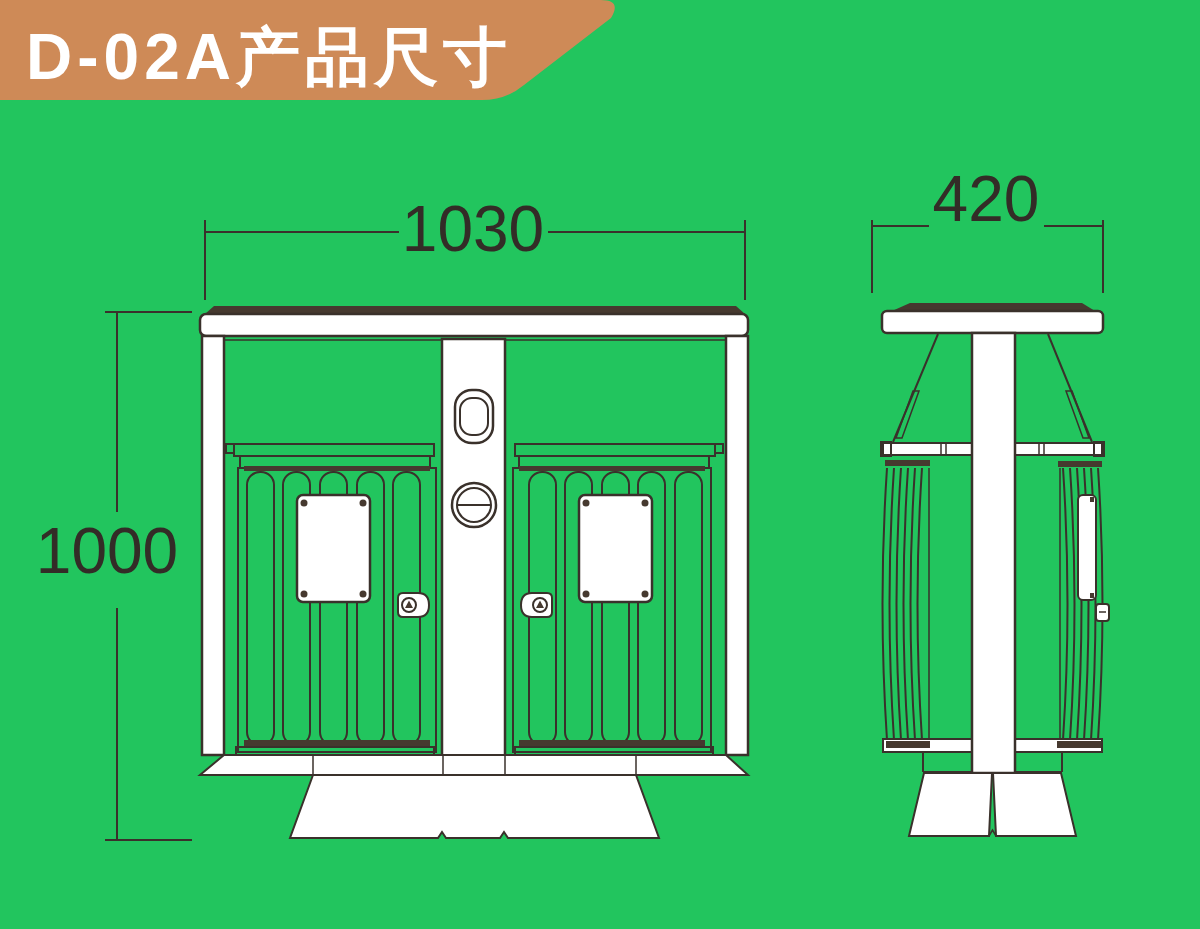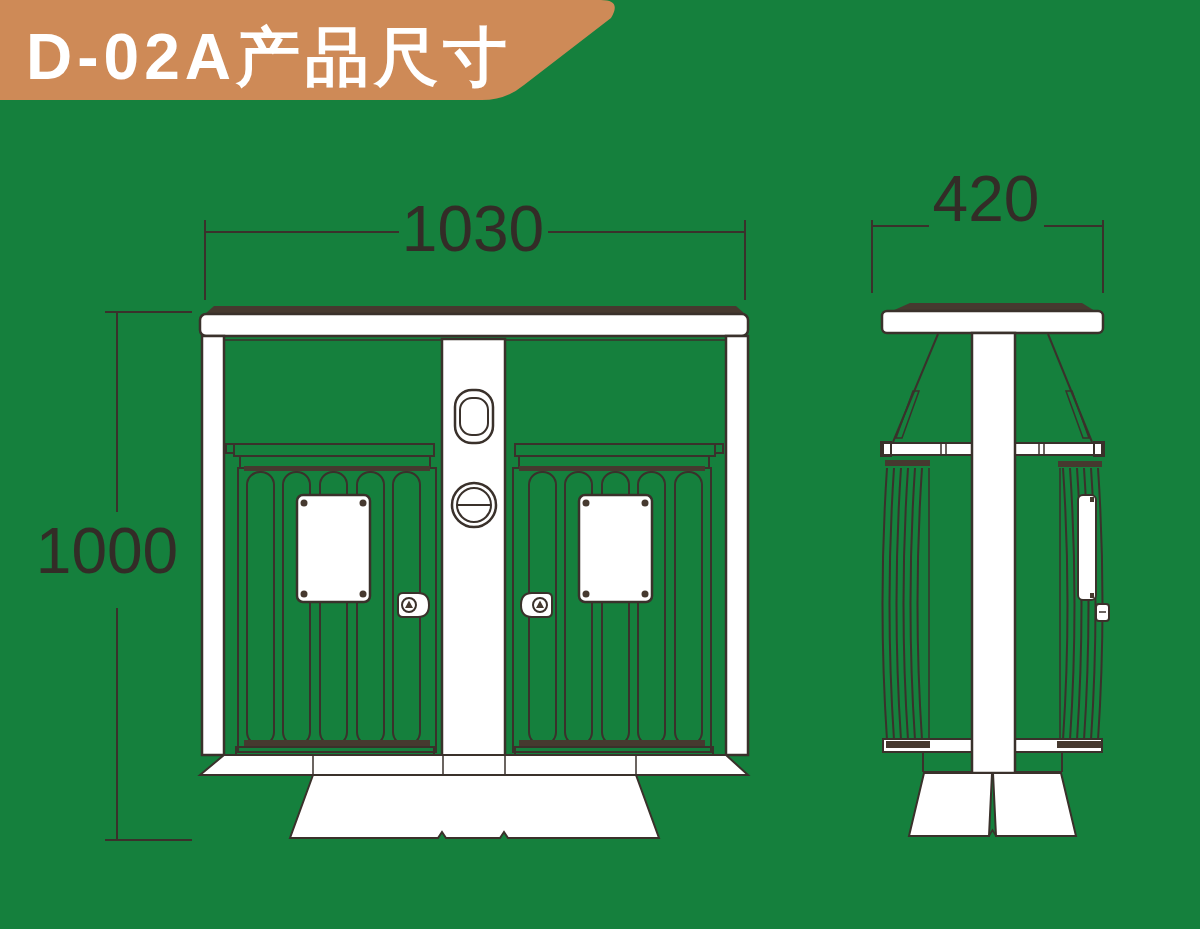--- a/index.html
+++ b/index.html
@@ -1,16 +1,16 @@
 <!DOCTYPE html>
 <html><head>
 <meta charset="utf-8">
 <style>
   html,body{margin:0;padding:0;background:#ffffff;}
-  .page{position:relative;width:1200px;height:929px;background:#15803d;overflow:hidden;
+  .page{position:relative;width:1200px;height:929px;background:#22c55e;overflow:hidden;
         font-family:"Liberation Sans","DejaVu Sans",sans-serif;}
   svg{position:absolute;left:0;top:0;}
   :root{--ink:#3a312b;--ink2:#46392f;}
   .ol{fill:#ffffff;stroke:var(--ink);stroke-width:2.5;}
   .ol2{fill:none;stroke:var(--ink);stroke-width:2;}
   .thin{fill:none;stroke:var(--ink);stroke-width:1.5;}
   .dk{fill:var(--ink2);stroke:none;}
   .dim{fill:none;stroke:var(--ink);stroke-width:2;}
   text.dimtxt{font:64px "Liberation Sans","DejaVu Sans",sans-serif;fill:#332c27;}
   text.title{font:600 64px "Liberation Sans","DejaVu Sans",sans-serif;fill:#ffffff;letter-spacing:5px;}

